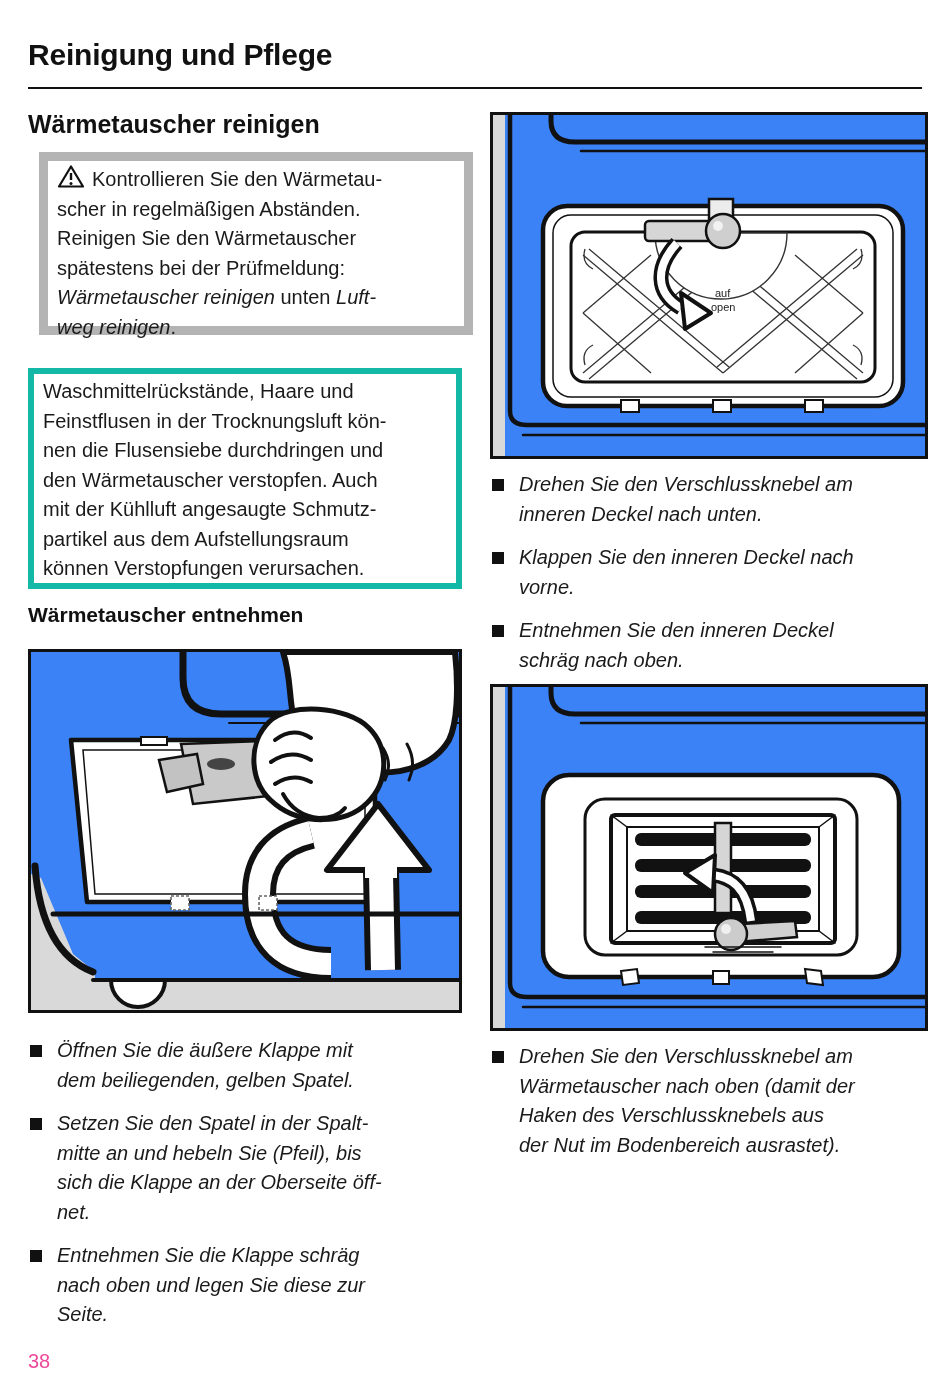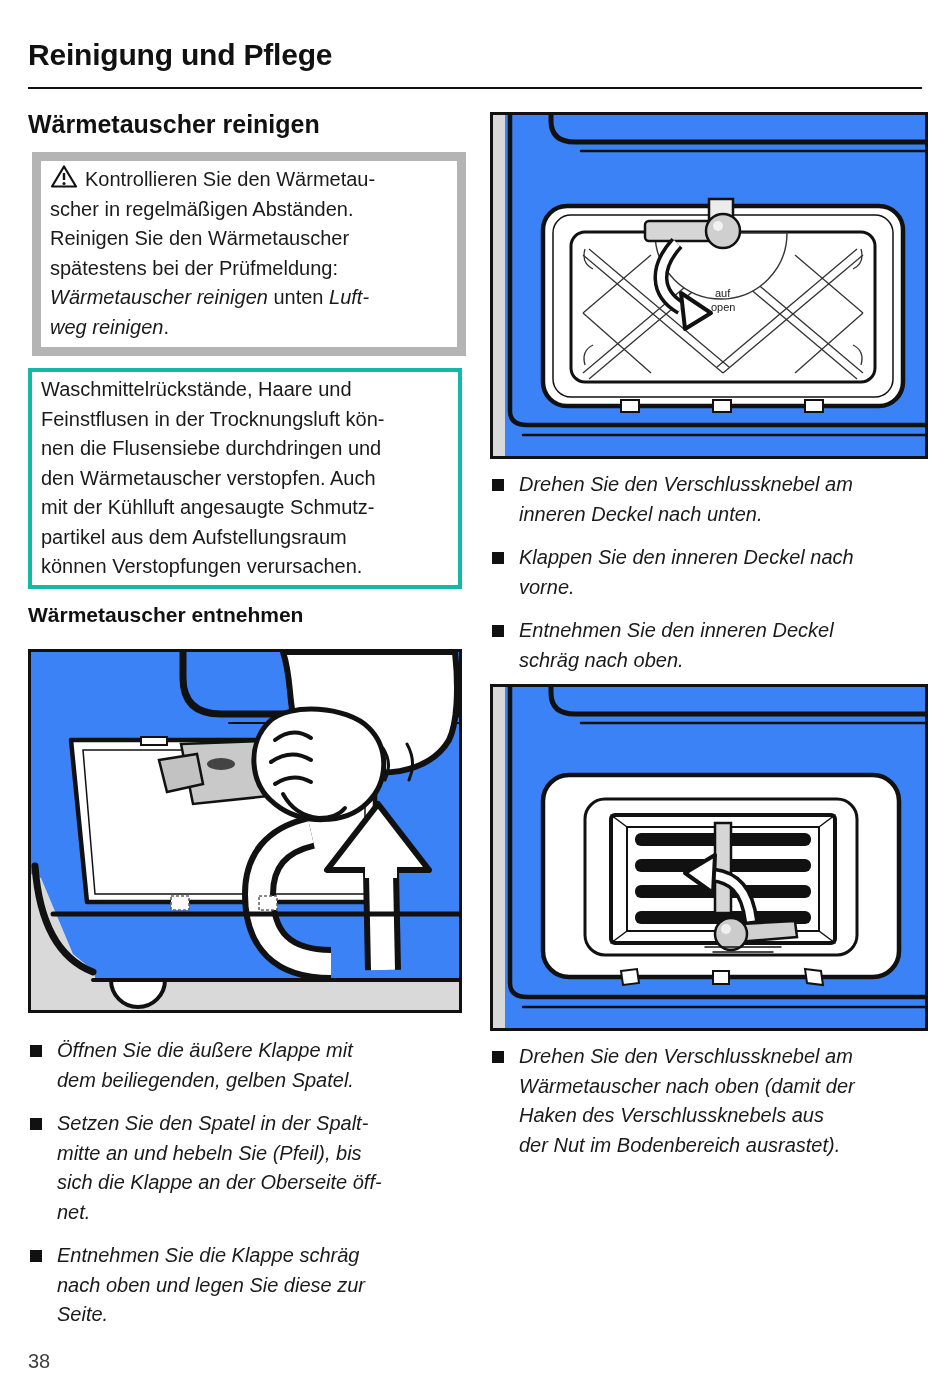--- a/index.html
+++ b/index.html
@@ -24,35 +24,35 @@
   .h2 {
     position: absolute; left: 28px; top: 110px;
     font-size: 25px; font-weight: bold; color: #111;
   }
   .h3 {
     position: absolute; left: 28px; top: 603px;
     font-size: 21px; font-weight: bold; color: #111;
   }
 
   .warning-box {
-    position: absolute; left: 32px; top: 152px; width: 434px; height: 204px;
+    position: absolute; left: 39px; top: 152px; width: 434px; height: 183px;
     border: 9px solid #b4b4b4;
     padding: 3px 9px 0 9px;
     font-size: 20px; line-height: 29.5px;
     white-space: pre-line;
   }
   .warning-box .warn-icon {
     display: inline-block; width: 28px; height: 25px;
     vertical-align: -3px; margin-right: 7px;
   }
   .em { font-style: italic; }
 
   .info-box {
     position: absolute; left: 28px; top: 368px; width: 434px; height: 221px;
-    border: 4px solid #14b8a6;
+    border: 6px solid #14b8a6;
     padding: 3px 9px 0 9px;
     font-size: 20px; line-height: 29.5px;
     white-space: pre-line;
   }
 
   .figure {
     position: absolute; background: #3b82f6;
     border: 3px solid #111;
   }
   .fig-left   { left: 28px;  top: 649px; width: 434px; height: 364px; }
@@ -72,21 +72,21 @@
     font-style: italic;
   }
   .bullet-sq {
     flex: 0 0 auto;
     width: 12px; height: 12px; background: #111;
     margin: 9px 15px 0 2px;
   }
 
   .page-number {
     position: absolute; left: 28px; top: 1350px;
-    font-size: 20px; color: #404040;
+    font-size: 20px; color: #ec4899;
   }
 
   .lineart { stroke: #111; fill: none; stroke-linecap: round; stroke-linejoin: round; }
 </style>
 </head>
 <body>
 
 <div class="page">
 
   <div class="h1">Reinigung und Pflege</div>

